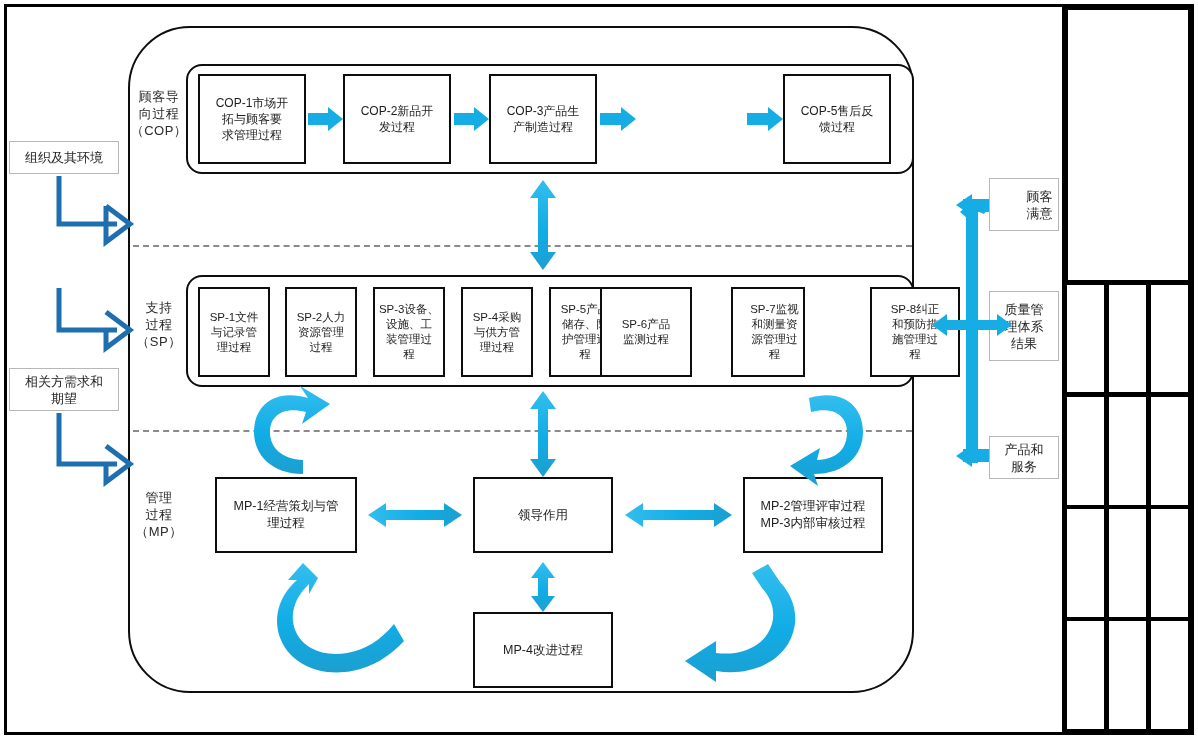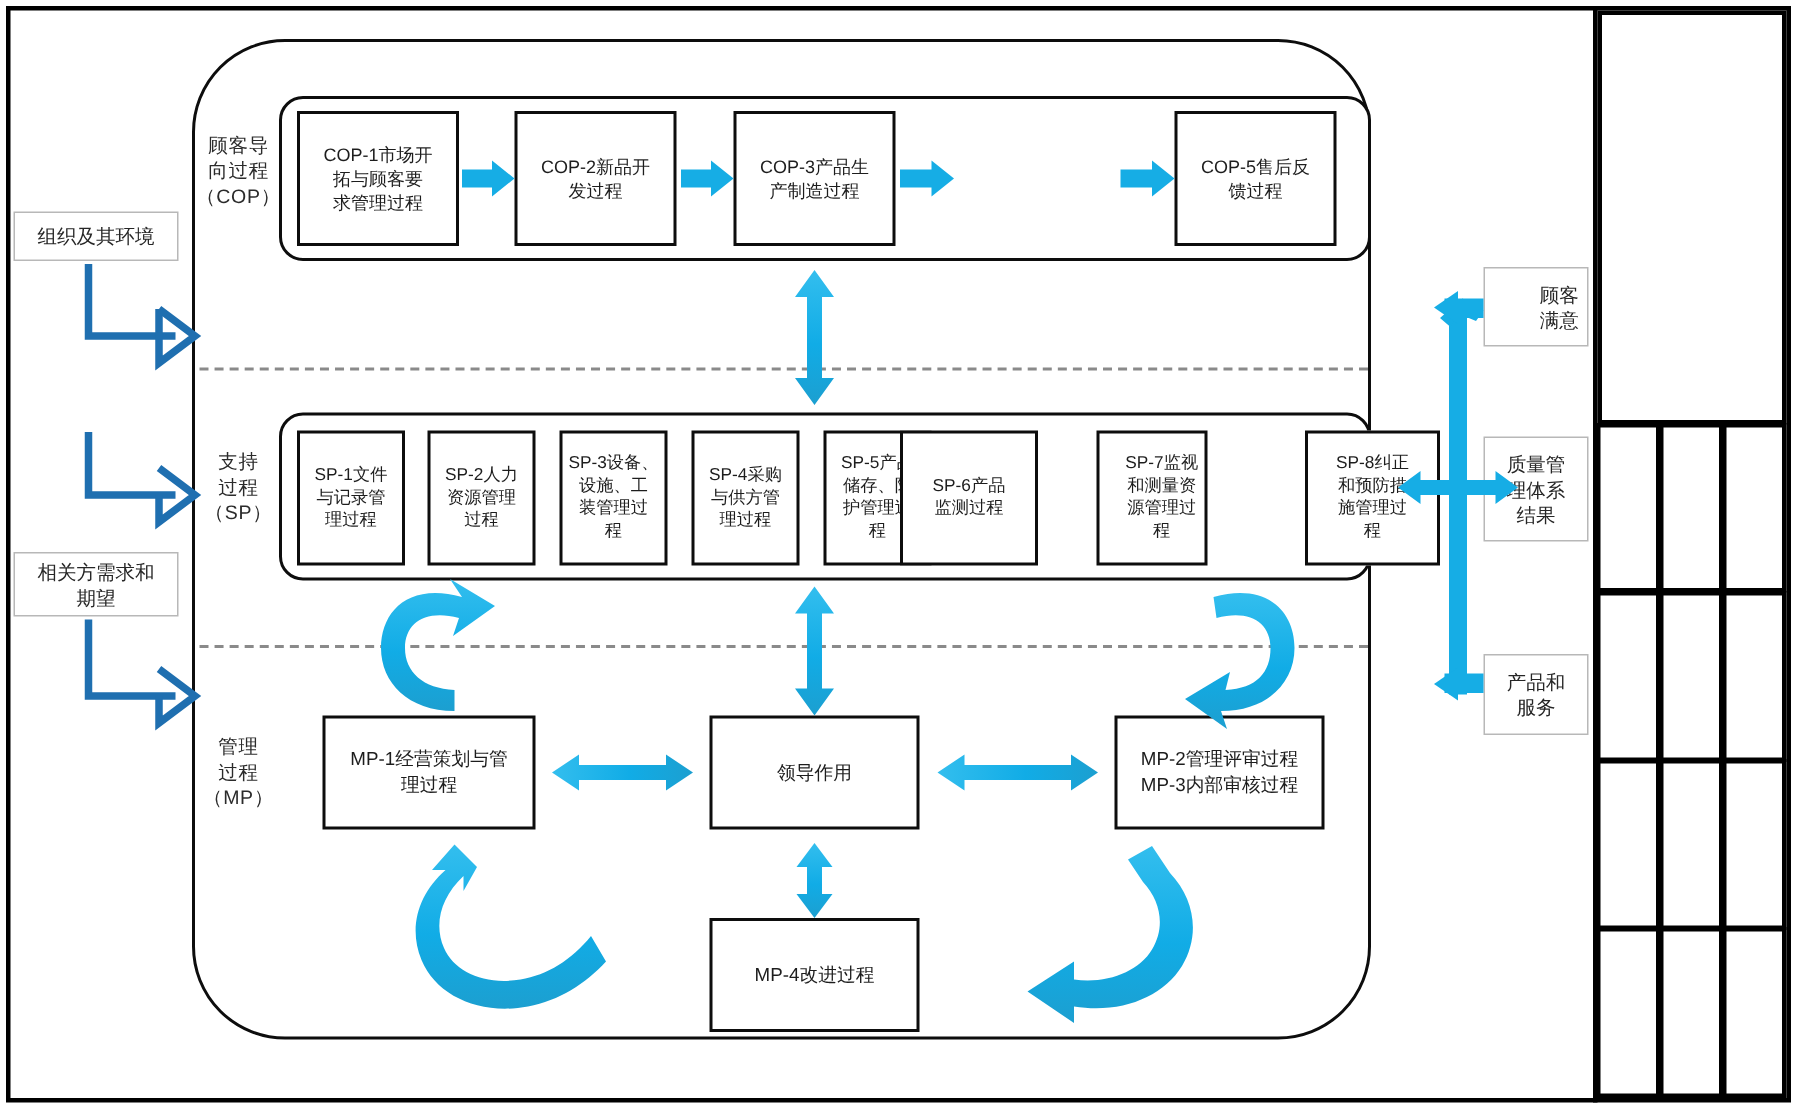--- a/index.html
+++ b/index.html
@@ -112,21 +112,21 @@
   <div class="pbox mp" style="left:215px;top:477px;width:142px;height:76px;">MP-1经营策划与管<br>理过程</div>
   <div class="pbox mp" style="left:473px;top:477px;width:140px;height:76px;">领导作用</div>
   <div class="pbox mp" style="left:743px;top:477px;width:140px;height:76px;">MP-2管理评审过程<br>MP-3内部审核过程</div>
   <div class="pbox mp" style="left:473px;top:612px;width:140px;height:76px;">MP-4改进过程</div>
 
   <div class="iobox" style="left:9px;top:141px;width:110px;height:33px;">组织及其环境</div>
   <div class="iobox" style="left:9px;top:368px;width:110px;height:43px;">相关方需求和<br>期望</div>
 
   <div class="iobox" style="left:989px;top:178px;width:70px;height:53px;padding-left:34px;">顾客<br>满意</div>
   <div class="iobox" style="left:989px;top:291px;width:70px;height:70px;">质量管<br>理体系<br>结果</div>
-  <div class="iobox" style="left:989px;top:436px;width:70px;height:54px;font-family:Liberation Serif, serif;">产品和<br>服务</div>
+  <div class="iobox" style="left:989px;top:436px;width:70px;height:43px;font-family:Liberation Serif, serif;">产品和<br>服务</div>
 
   <svg class="overlay" viewBox="0 0 1198 739" xmlns="http://www.w3.org/2000/svg">
     <defs>
       <linearGradient id="gblue" x1="0" y1="0" x2="0" y2="1">
         <stop offset="0%" stop-color="#33BEEE"></stop>
         <stop offset="55%" stop-color="#11ACE6"></stop>
         <stop offset="100%" stop-color="#1C9FD0"></stop>
       </linearGradient>
       <linearGradient id="gblueH" x1="0" y1="0" x2="1" y2="0">
         <stop offset="0%" stop-color="#33BEEE"></stop>

